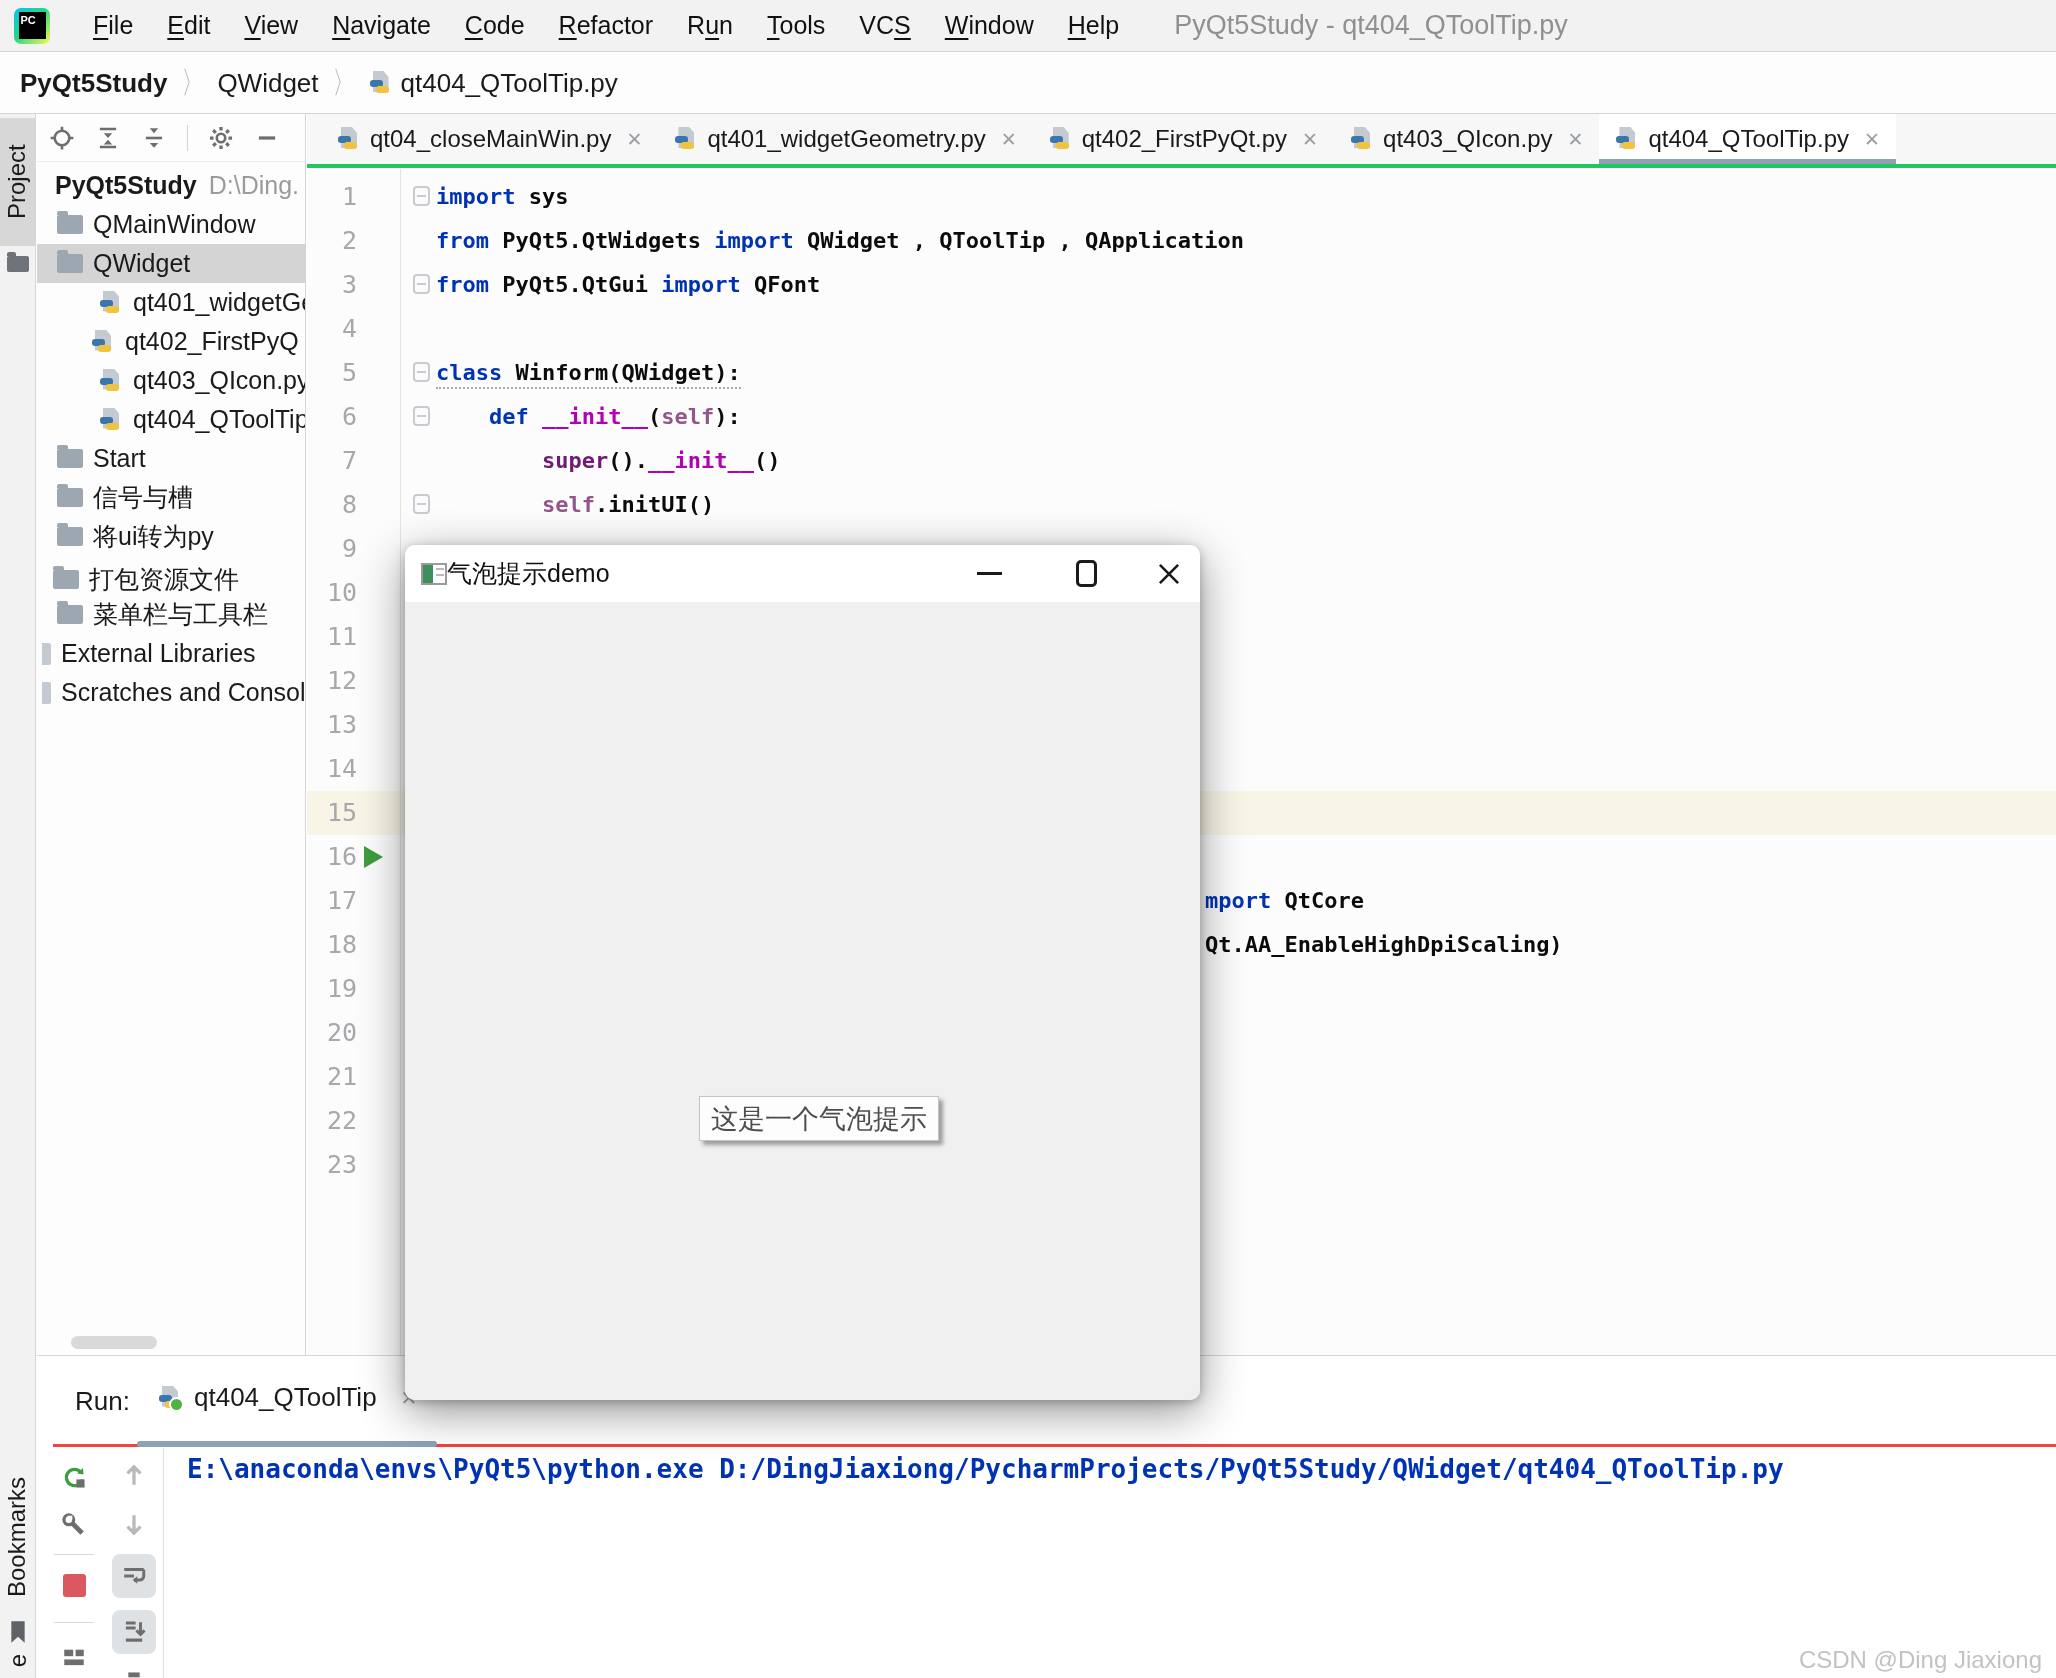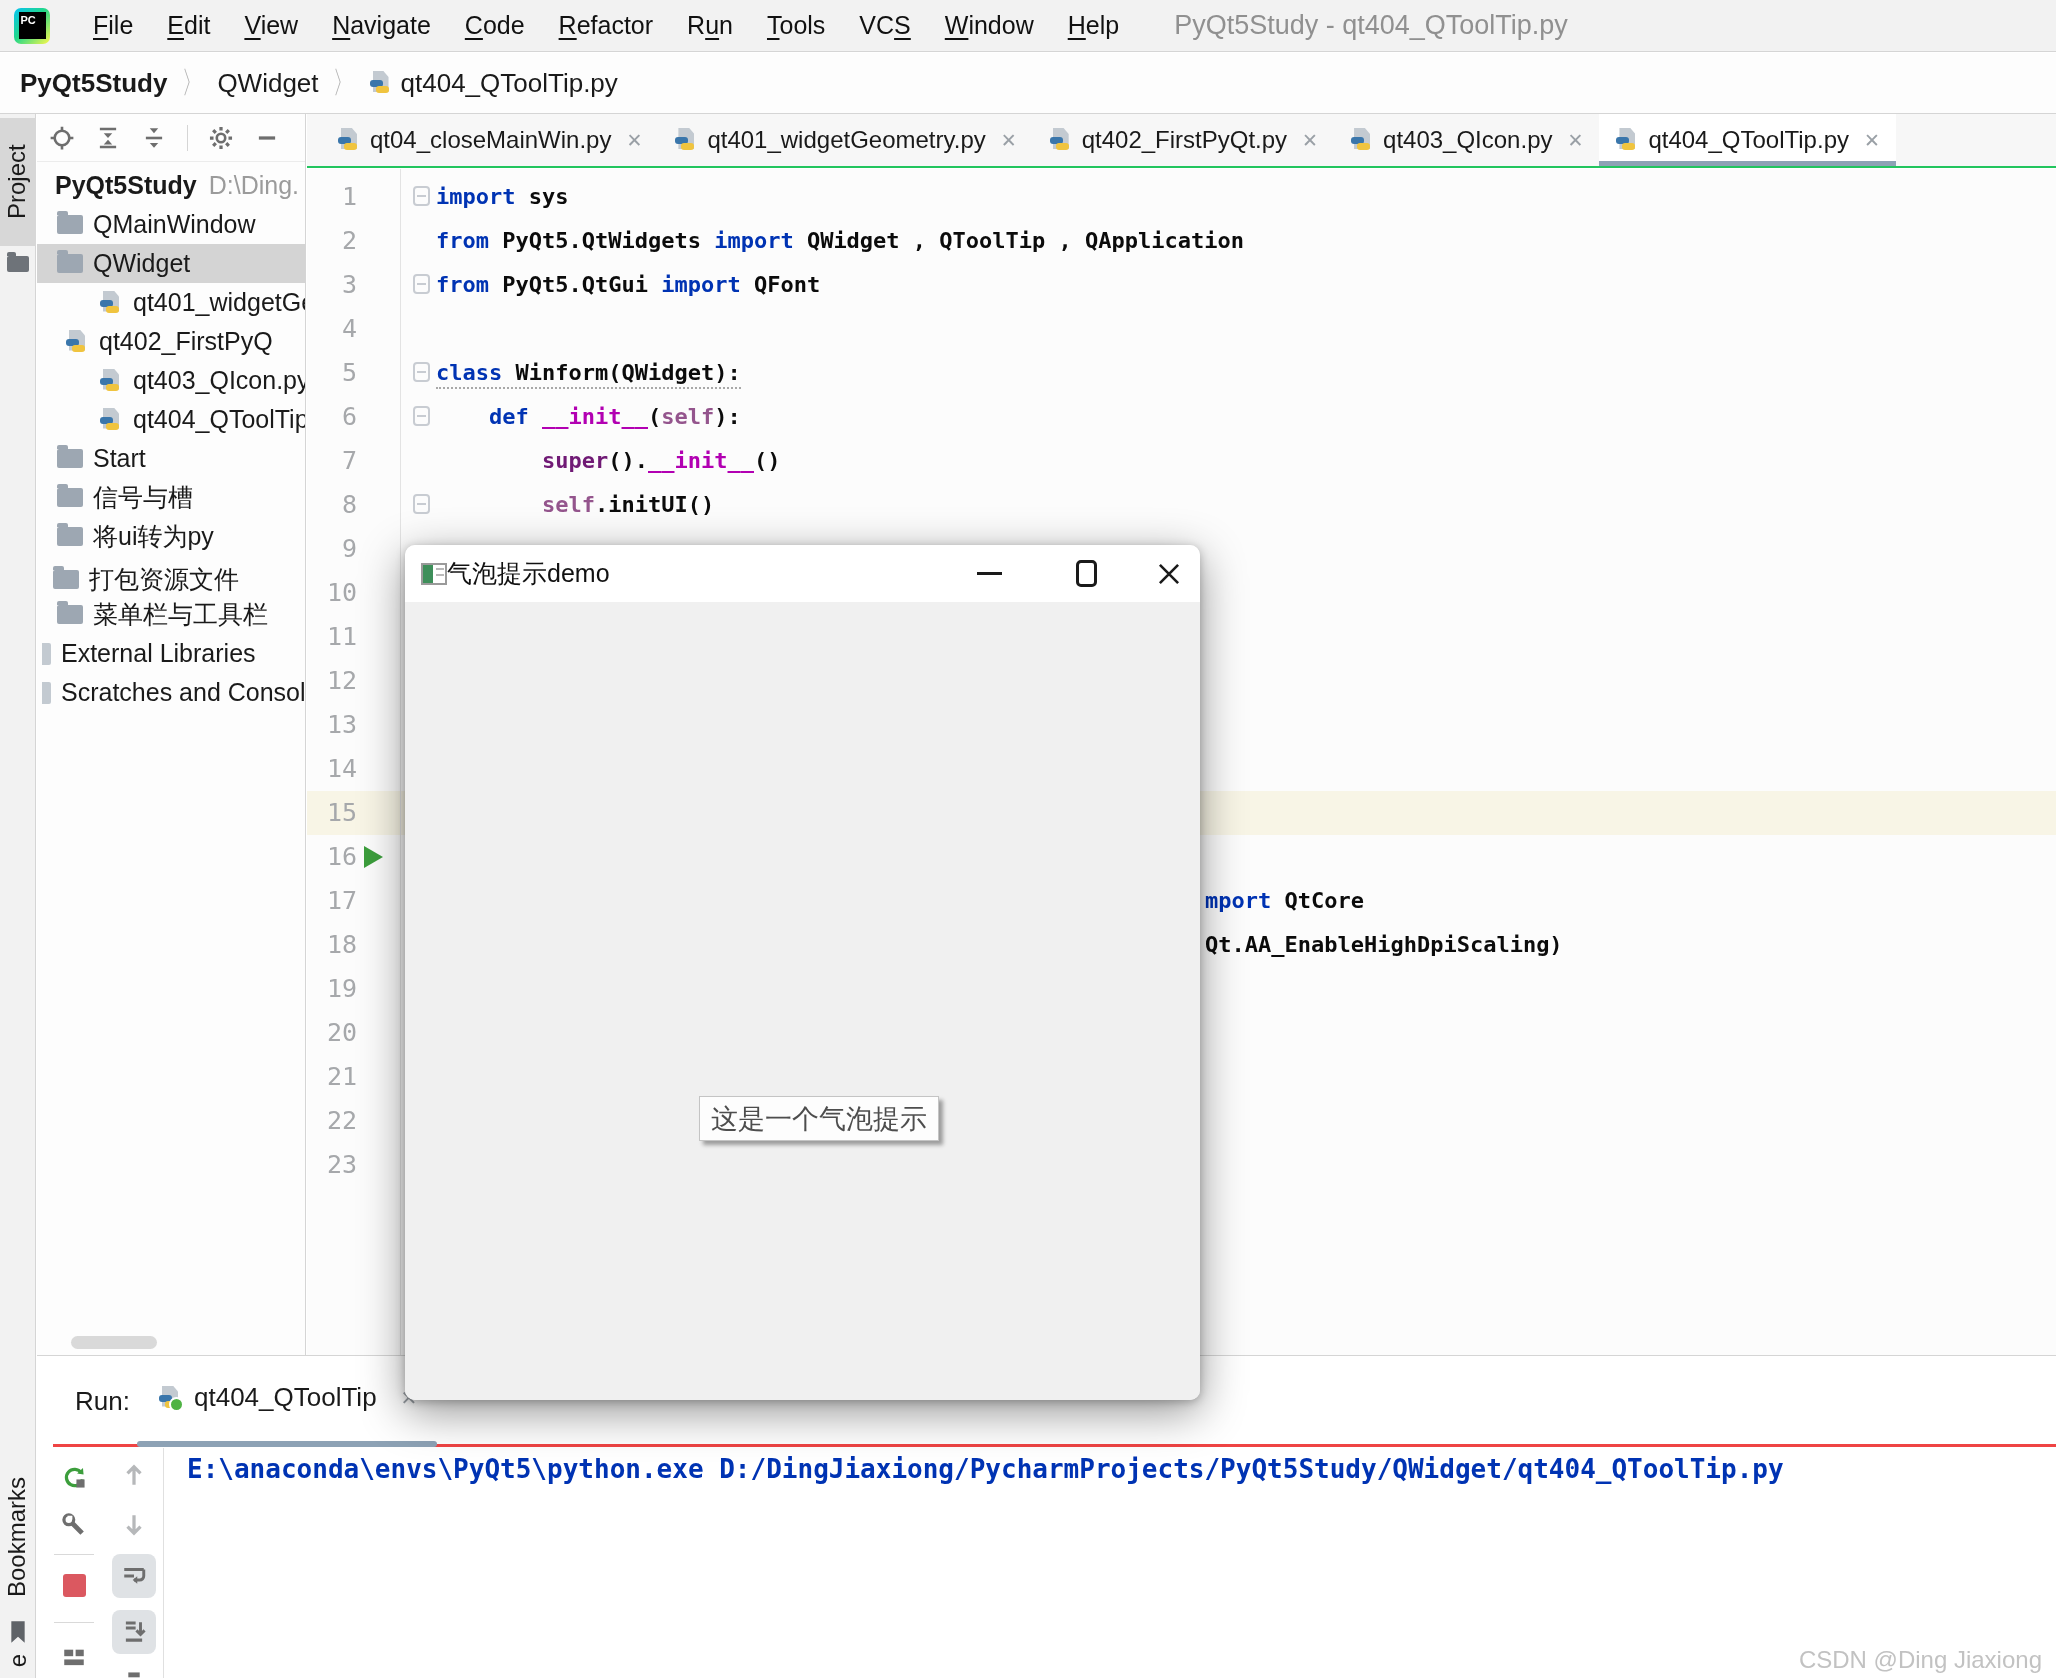--- a/index.html
+++ b/index.html
@@ -64,21 +64,21 @@
     background:#d9d9d9; border-radius:7px; }
   
   .py-icon { position:relative; width:24px; height:24px; flex:none; display:inline-block; }
   .py-icon .page { position:absolute; left:4px; top:0; width:16px; height:21px; background:#c3cad1;
     clip-path:polygon(0 0,68% 0,100% 28%,100% 100%,0 100%); }
   .py-icon .sb { position:absolute; left:1px; bottom:8px; width:13px; height:7px; background:#3a76ab; border-radius:3px; }
   .py-icon .sy { position:absolute; left:7px; bottom:2px; width:13px; height:7px; background:#f0c43f; border-radius:3px; }
   
   #editorcol { position:absolute; left:307px; top:114px; width:1749px; height:1241px; }
   #tabs { position:absolute; left:0; top:0; width:100%; height:54px; background:#f7f7f7;
-    border-bottom:2px solid #22c55e; display:flex; padding-left:14px; }
+    border-bottom:4px solid #22c55e; display:flex; padding-left:14px; }
   .tab { display:flex; align-items:center; padding:0 16px; font-size:24px; gap:9px; position:relative; }
   .tab .x { color:#9aa0a6; font-size:19px; margin-left:6px; }
   .tab.active { background:#ffffff; box-shadow:inset 0 -5px 0 #8da2b5; }
   #editor { position:absolute; left:0; top:55px; width:100%; height:1186px; background:#fcfcfc;
     font-family:"DejaVu Sans Mono", monospace; }
   #caret-row { position:absolute; left:0; width:100%; height:44px; background:#f8f5e6; }
   #gutter-sep { position:absolute; left:93px; top:0; width:1px; height:100%; background:#e3e3e3; }
   .lineno { position:absolute; left:0; width:50px; height:44px; line-height:44px; text-align:right;
     font-size:25px; color:#a6a8ab; }
   .code-line { position:absolute; left:129px; height:44px; line-height:44px; font-size:22px;
@@ -233,21 +233,21 @@
           <span class="lbl">QWidget</span>
         </div>
         <div class="tree-row" style="top: 117px; padding-left: 62px;">
           <span class="py-icon">
             <span class="page"></span>
             <span class="sb"></span>
             <span class="sy"></span>
           </span>
           <span class="lbl">qt401_widgetGe</span>
         </div>
-        <div class="tree-row" style="top: 156px; padding-left: 28px;">
+        <div class="tree-row" style="top: 156px; padding-left: 54px;">
           <span class="py-icon">
             <span class="page"></span>
             <span class="sb"></span>
             <span class="sy"></span>
           </span>
           <span class="lbl">qt402_FirstPyQ</span>
         </div>
         <div class="tree-row" style="top: 195px; padding-left: 62px;">
           <span class="py-icon">
             <span class="page"></span>

